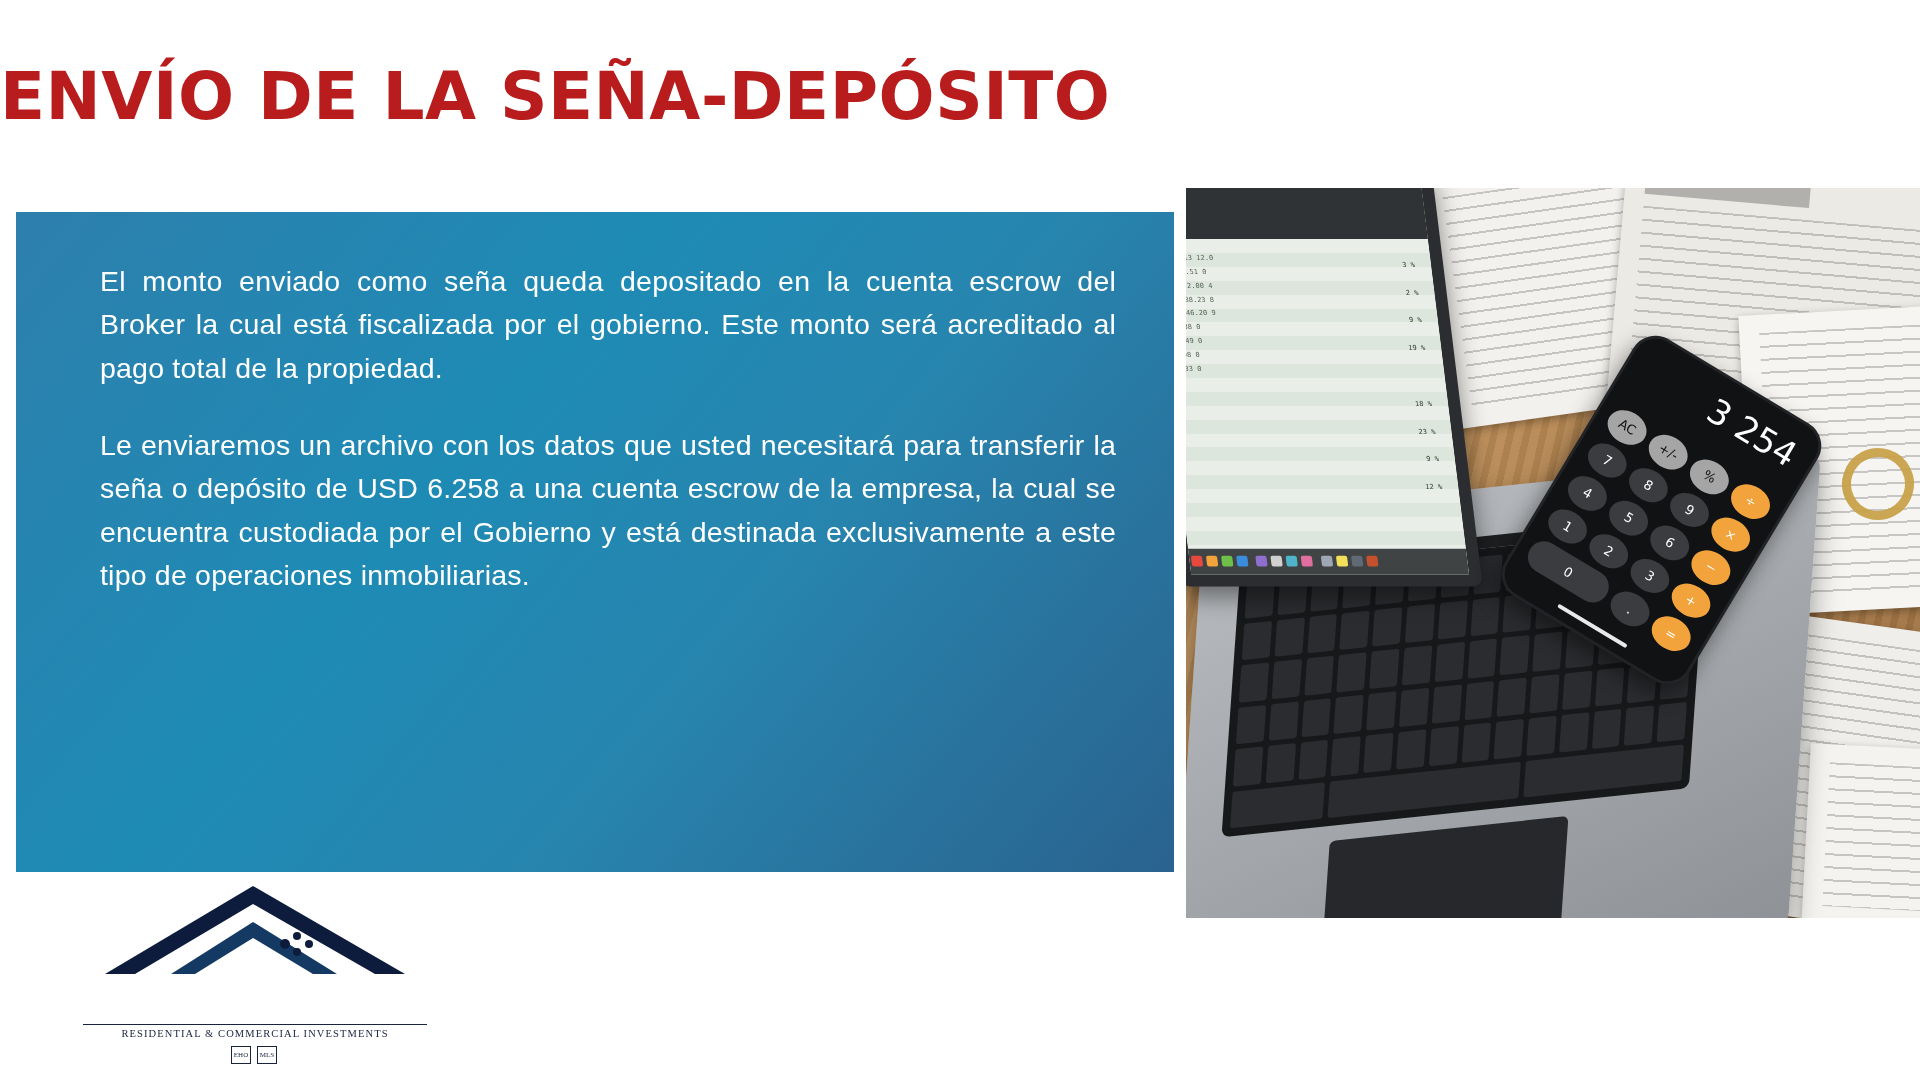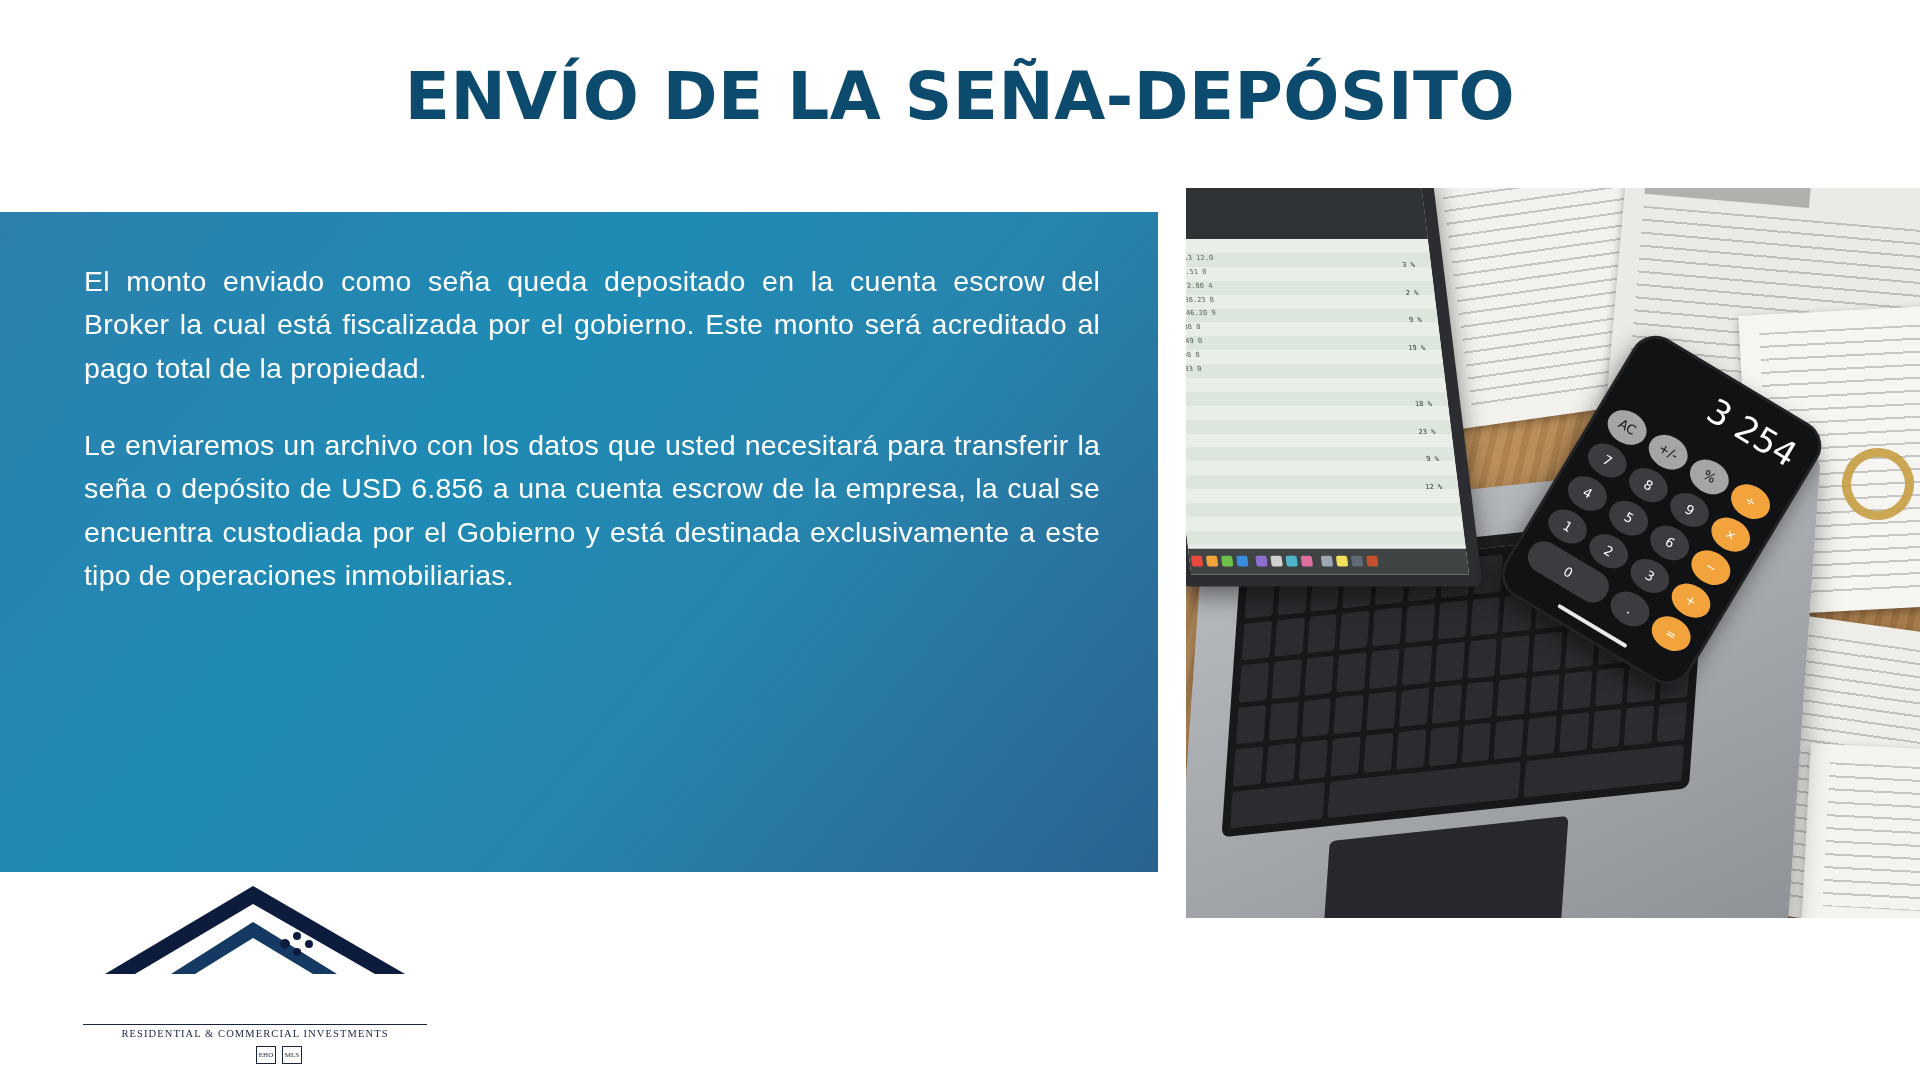--- a/index.html
+++ b/index.html
@@ -16,32 +16,31 @@
     height: 1080px;
     background: #ffffff;
   }
 
   
   .title {
     position: absolute;
     top: 58px;
     left: 0;
     width: 1920px;
-    text-align: center;
     font-size: 66px;
     font-weight: bold;
     letter-spacing: 0.5px;
-    color: #0c4a6e;
+    color: #b91c1c;
     font-family: "DejaVu Sans", sans-serif;
   }
 
   
   .panel {
     position: absolute;
-    left: 0;
+    left: 16px;
     top: 212px;
     width: 1158px;
     height: 660px;
     background: linear-gradient(130deg, #2d7fac 0%, #1e8bb5 38%, #2785ae 62%, #2a628f 100%);
   }
   .panel-inner {
     padding: 48px 58px 0 84px;
   }
   .para {
     color: #ffffff;
@@ -232,40 +231,40 @@
   .logo-sub {
     position: absolute; left: 0; top: 150px; width: 360px;
     text-align: center; font-size: 10.5px; letter-spacing: 1.1px;
     font-family: "Liberation Serif", serif; color: #18233f;
   }
   .logo-rule {
     position: absolute; left: 8px; top: 146px; width: 344px; height: 1px;
     background: #18233f;
   }
   .logo-badges {
-    position: absolute; left: 181px; top: 168px;
+    position: absolute; left: 156px; top: 168px;
     display: flex; gap: 6px;
   }
   .badge-box {
     width: 20px; height: 18px; border: 1.6px solid #18233f;
     display: flex; align-items: center; justify-content: center;
     font-size: 7px; color: #18233f; font-family: "Liberation Serif", serif;
   }
 </style>
 </head>
 <body>
 
 <div class="slide">
 
   <h1 class="title">ENVÍO DE LA SEÑA-DEPÓSITO</h1>
 
   <section class="panel">
     <div class="panel-inner">
       <p class="para">El monto enviado como seña queda depositado en la cuenta escrow del Broker la cual está fiscalizada por el gobierno. Este monto será acreditado al pago total de la propiedad.</p>
-      <p class="para">Le enviaremos un archivo con los datos que usted necesitará para transferir la seña o depósito de USD 6.856 a una cuenta escrow de la empresa, la cual se encuentra custodiada por el Gobierno y está destinada exclusivamente a este tipo de operaciones inmobiliarias.</p>
+      <p class="para">Le enviaremos un archivo con los datos que usted necesitará para transferir la seña o depósito de USD 6.258 a una cuenta escrow de la empresa, la cual se encuentra custodiada por el Gobierno y está destinada exclusivamente a este tipo de operaciones inmobiliarias.</p>
     </div>
   </section>
 
   <figure class="photo">
     <div class="desk"></div>
 
     <div class="paper l1">
         <div class="lines"></div>
       </div>
     <div class="paper l2">

